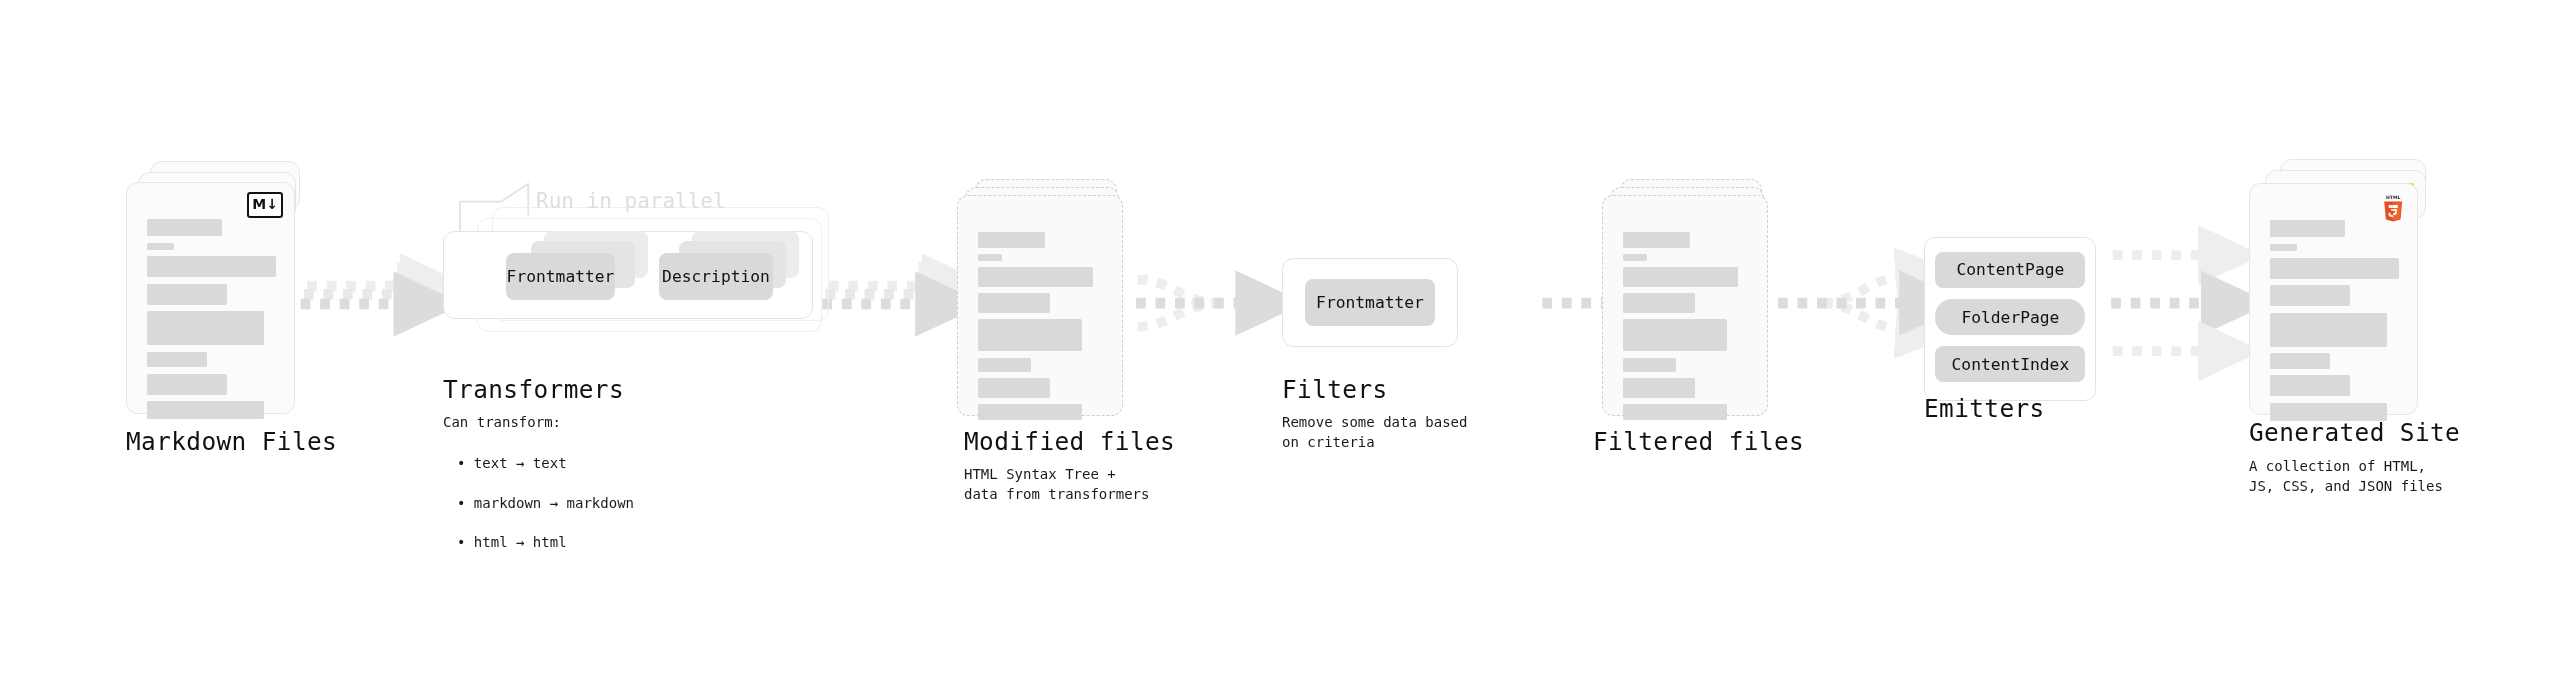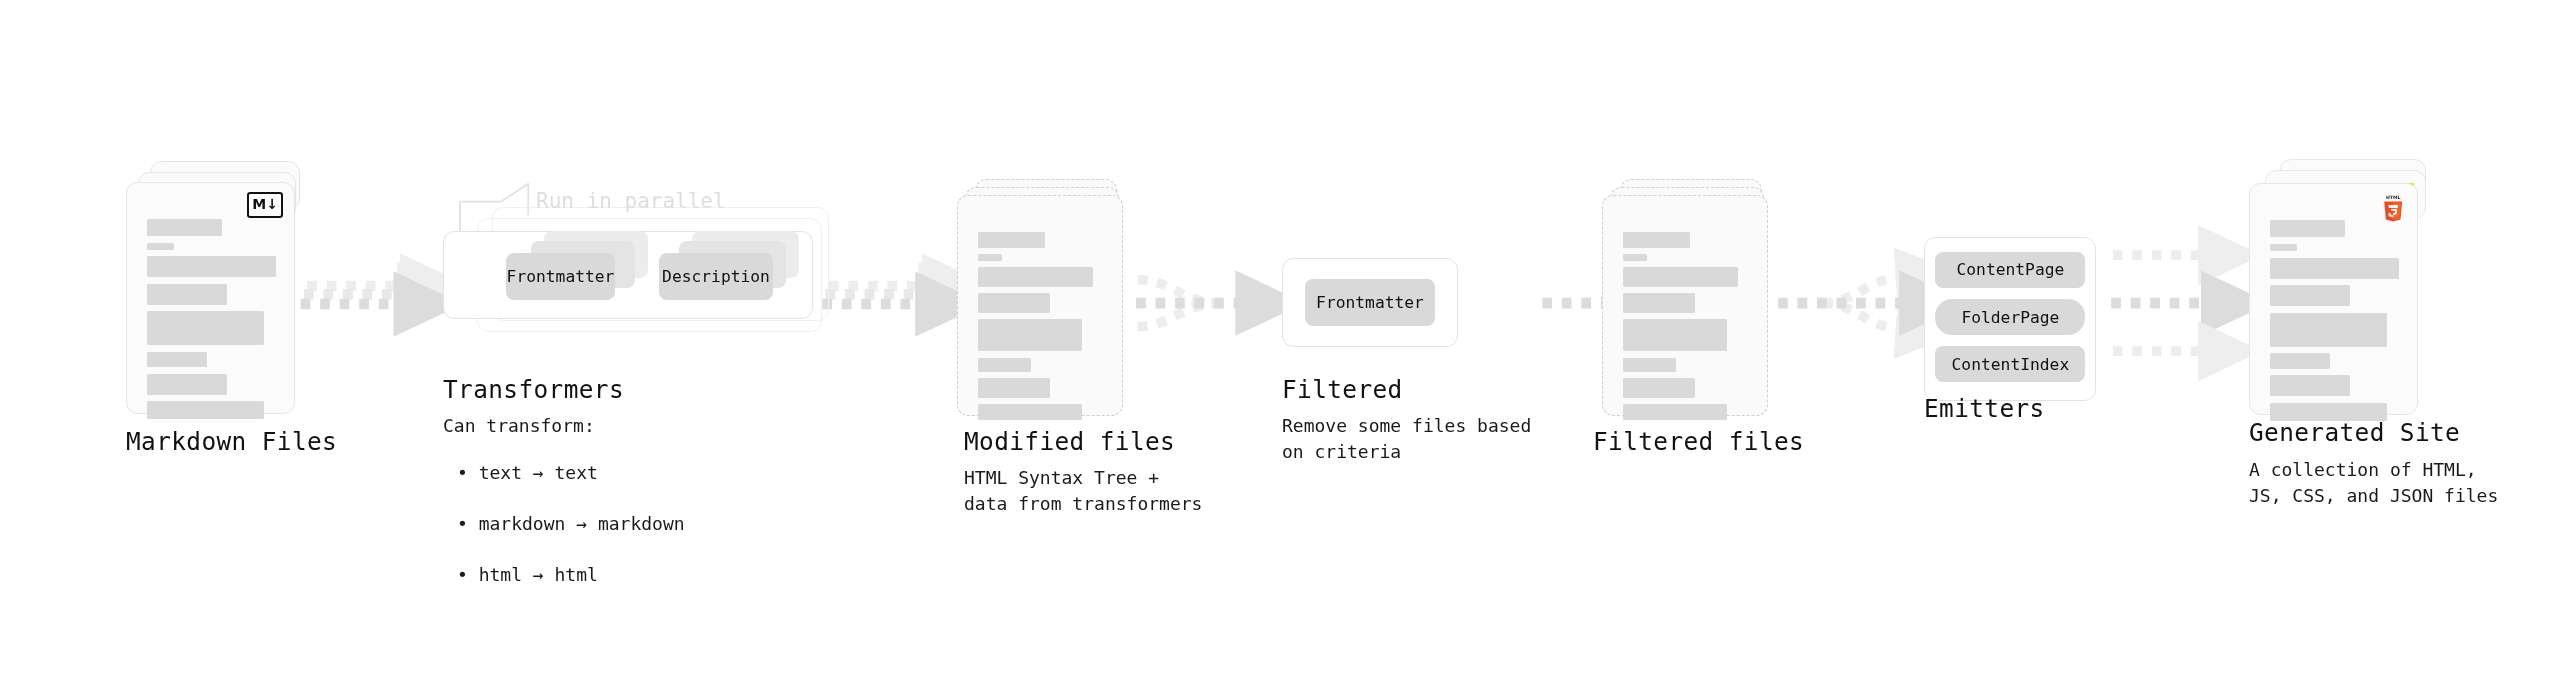--- a/index.html
+++ b/index.html
@@ -10,21 +10,21 @@
     -webkit-font-smoothing:antialiased;
   }
   .stage{position:relative;width:2576px;height:681px;}
 
   
   .title{
     font-size:24.4px;color:#111111;letter-spacing:0.4px;white-space:nowrap;
     font-family:"DejaVu Sans Mono","Liberation Mono",monospace;
   }
   .sub{
-    font-size:18px;color:#1a1a1a;line-height:1.42;white-space:pre-line;
+    font-size:14px;color:#1a1a1a;line-height:1.42;white-space:pre-line;
     font-family:"DejaVu Sans Mono","Liberation Mono",monospace;
   }
   .abs{position:absolute;}
 
   
   .docstack{position:absolute;}
   .card{
     position:absolute;
     background:#fbfbfb;
     border:1.3px solid #e6e6e6;
@@ -200,22 +200,22 @@
     </div>
   </div>
   <div class="abs title" style="left:964px;top:427px;">Modified files</div>
   <div class="abs sub" style="left:964px;top:465px;">HTML Syntax Tree +
 data from transformers</div>
 
   <div style="position:absolute;left:1282px;top:258px;width:179px;height:93px;">
     <div class="pbox" style="left:0px;top:0px;width:176px;height:89px;"></div>
     <div class="chip" style="left:23px;top:21px;width:130px;height:47px;">Frontmatter</div>
   </div>
-  <div class="abs title" style="left:1282px;top:375px;">Filtered</div>
-  <div class="abs sub" style="left:1282px;top:413px;">Remove some files based
+  <div class="abs title" style="left:1282px;top:375px;">Filters</div>
+  <div class="abs sub" style="left:1282px;top:413px;">Remove some data based
 on criteria</div>
 
   <div class="docstack" style="left:1602px;top:179px;width:187px;height:260px;">
     <div class="card dashed" style="left:18px;top:0px;width:142px;height:41px;"></div>
     <div class="card dashed" style="left:8.1px;top:8.1px;width:154px;height:41px;"></div>
     <div class="card dashed" style="left:0px;top:16.3px;width:166px;height:221px;">
       <div class="bars">
         <div class="bar" style="width:53%;height:15.4px;"></div>
         <div class="bar" style="width:19%;height:6.5px;"></div>
         <div class="bar" style="width:91%;height:19.5px;"></div>

